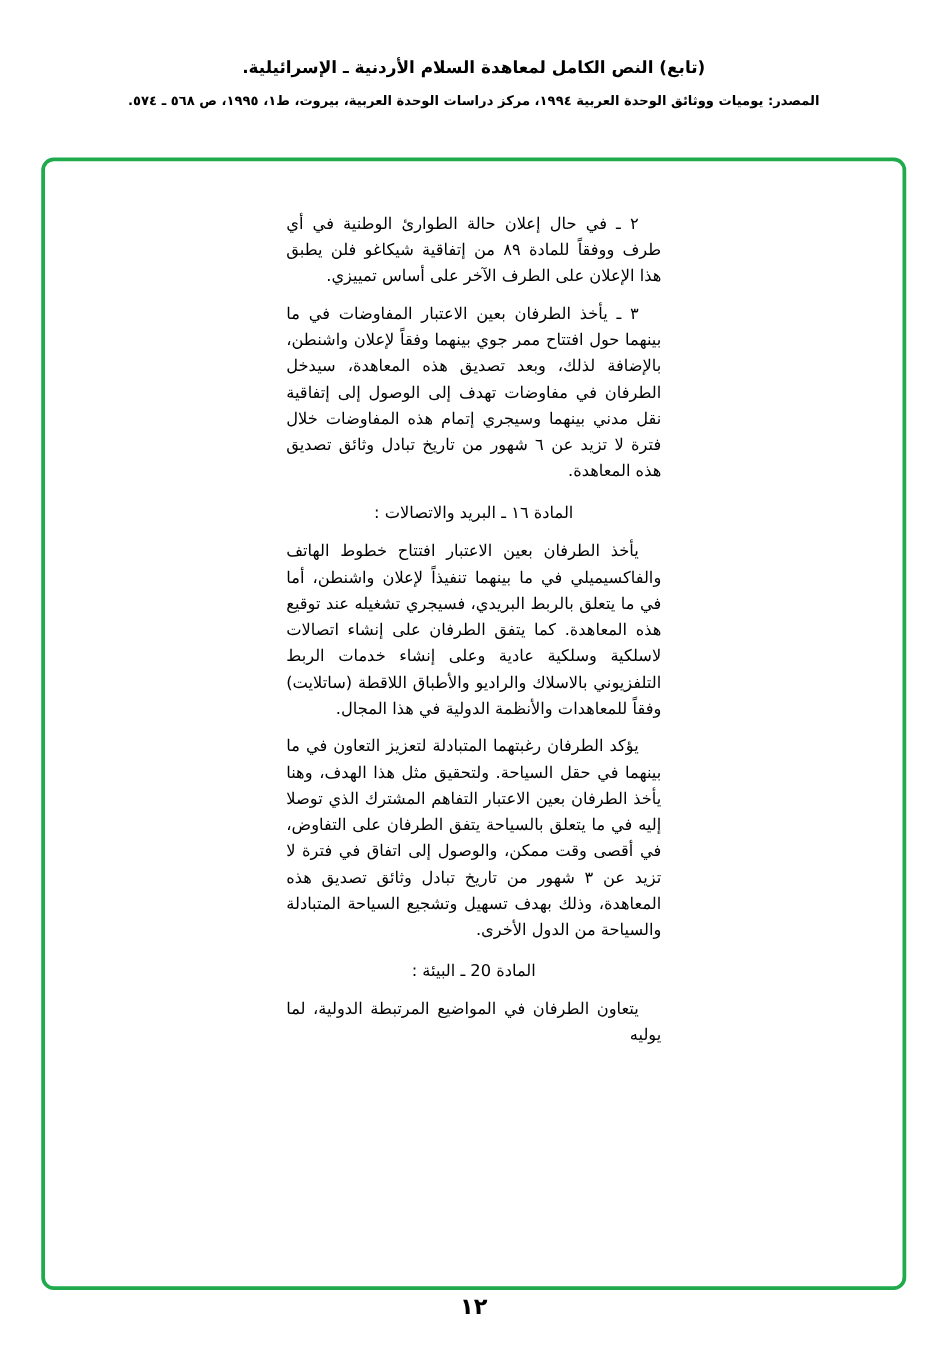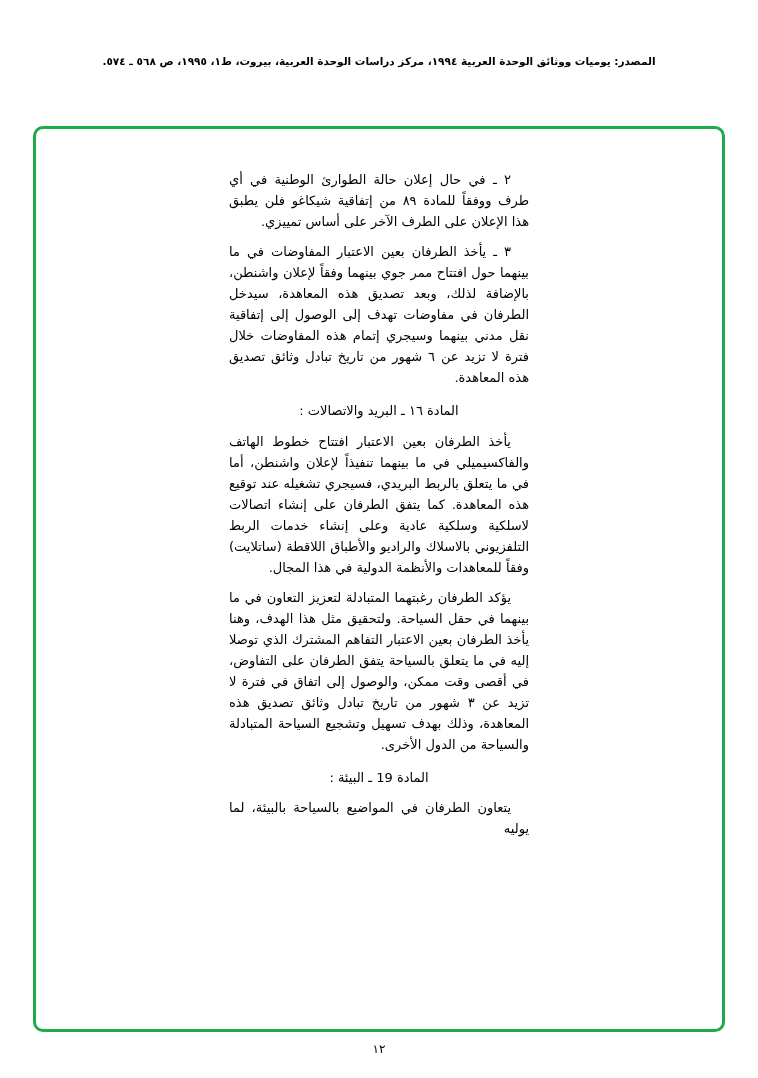--- a/index.html
+++ b/index.html
@@ -80,43 +80,44 @@
     text-align: right;
     text-align-last: center;
     text-indent: 0;
   }
   .page-number {
     position: absolute;
     bottom: 22px;
     left: 0;
     right: 0;
     text-align: center;
-    font-size: 12px;
-    font-weight: normal;
+    font-size: 18px;
+    font-weight: bold;
     direction: rtl;
   }
 </style>
 </head>
 <body>
 
 <div class="page">
 
   <div class="header-block">
+    <div class="doc-title">(تابع) النص الكامل لمعاهدة السلام الأردنية ـ الإسرائيلية.</div>
     <div class="doc-source">المصدر: يوميات ووثائق الوحدة العربية ١٩٩٤، مركز دراسات الوحدة العربية، بيروت، ط١، ١٩٩٥، ص ٥٦٨ ـ ٥٧٤.</div>
   </div>
 
   <div class="frame">
     <div class="content">
       <div class="col">
           <p class="para">٢ ـ في حال إعلان حالة الطوارئ الوطنية في أي طرف ووفقاً للمادة ٨٩ من إتفاقية شيكاغو فلن يطبق هذا الإعلان على الطرف الآخر على أساس تمييزي.</p>
           <p class="para">٣ ـ يأخذ الطرفان بعين الاعتبار المفاوضات في ما بينهما حول افتتاح ممر جوي بينهما وفقاً لإعلان واشنطن، بالإضافة لذلك، وبعد تصديق هذه المعاهدة، سيدخل الطرفان في مفاوضات تهدف إلى الوصول إلى إتفاقية نقل مدني بينهما وسيجري إتمام هذه المفاوضات خلال فترة لا تزيد عن ٦ شهور من تاريخ تبادل وثائق تصديق هذه المعاهدة.</p>
           <p class="heading">المادة ١٦ ـ البريد والاتصالات :</p>
           <p class="para">يأخذ الطرفان بعين الاعتبار افتتاح خطوط الهاتف والفاكسيميلي في ما بينهما تنفيذاً لإعلان واشنطن، أما في ما يتعلق بالربط البريدي، فسيجري تشغيله عند توقيع هذه المعاهدة. كما يتفق الطرفان على إنشاء اتصالات لاسلكية وسلكية عادية وعلى إنشاء خدمات الربط التلفزيوني بالاسلاك والراديو والأطباق اللاقطة (ساتلايت) وفقاً للمعاهدات والأنظمة الدولية في هذا المجال.</p>
           <p class="para">يؤكد الطرفان رغبتهما المتبادلة لتعزيز التعاون في ما بينهما في حقل السياحة. ولتحقيق مثل هذا الهدف، وهنا يأخذ الطرفان بعين الاعتبار التفاهم المشترك الذي توصلا إليه في ما يتعلق بالسياحة يتفق الطرفان على التفاوض، في أقصى وقت ممكن، والوصول إلى اتفاق في فترة لا تزيد عن ٣ شهور من تاريخ تبادل وثائق تصديق هذه المعاهدة، وذلك بهدف تسهيل وتشجيع السياحة المتبادلة والسياحة من الدول الأخرى.</p>
-          <p class="heading">المادة 19 ـ البيئة :</p>
-          <p class="para">يتعاون الطرفان في المواضيع بالسياحة بالبيئة، لما يوليه</p>
+          <p class="heading">المادة 20 ـ البيئة :</p>
+          <p class="para">يتعاون الطرفان في المواضيع المرتبطة الدولية، لما يوليه</p>
         </div>
     </div>
   </div>
 
   <div class="page-number">١٢</div>
 
 </div>
 
 </body></html>

